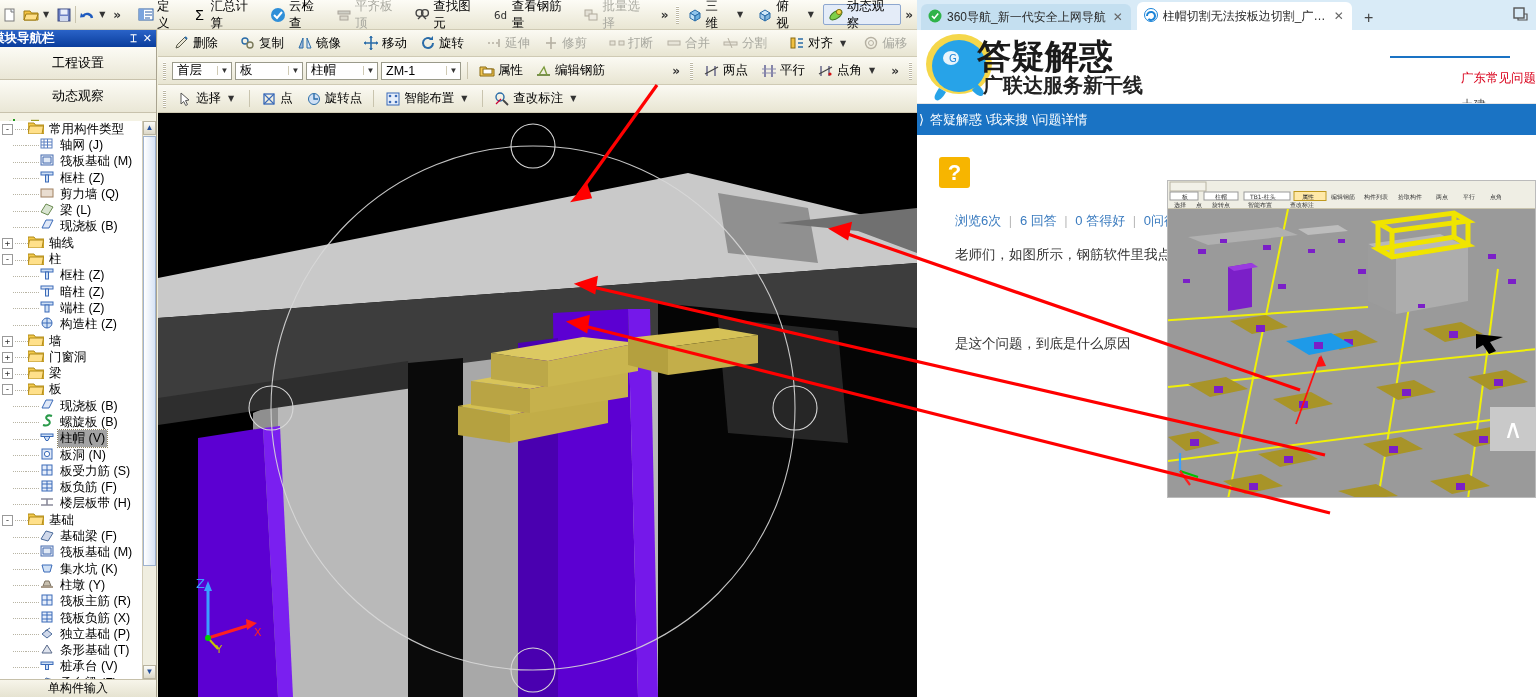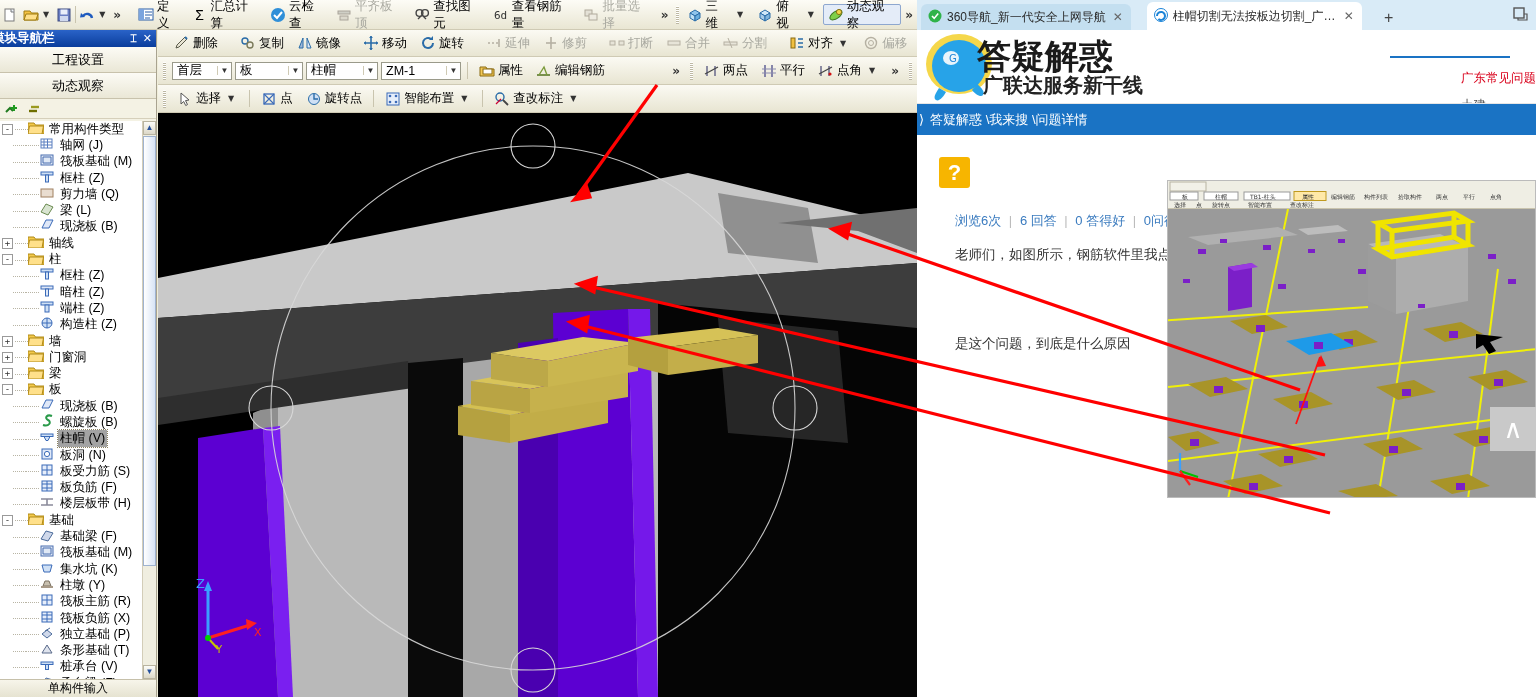--- a/index.html
+++ b/index.html
@@ -37,21 +37,21 @@
            background:linear-gradient(#fdfcf6,#e9e6d3); border-bottom:1px solid #cfcab4;}
 
   
   #navpanel{ position:absolute; left:0; top:30px; width:157px; height:667px;
              background:#f4f2e4; border-right:1px solid #a9a390; }
   #navtitle{ height:17px; background:linear-gradient(#2a63c8,#0a3d9c); color:#fff;
              font-weight:bold; font-size:12.5px; display:flex; align-items:center;
              padding-left:2px; }
   #navtitle .tools{ margin-left:auto; display:flex; gap:6px; padding-right:4px;
                     color:#fff; font-size:11px; }
-  .navbtn{ height:26px; display:flex; align-items:center; justify-content:center;
+  .navbtn{ height:33px; display:flex; align-items:center; justify-content:center;
            background:linear-gradient(#fcfbf5,#eae7d6); border-bottom:1px solid #c8c2ac;
            font-size:13px; cursor:default; }
   #treetools{ height:20px; display:flex; align-items:center; gap:6px; padding-left:4px;
               background:#f4f2e4; border-bottom:1px solid #d6d0bb;}
   #tree{ position:absolute; top:91px; left:0; width:156px; bottom:18px;
          background:#fff; overflow:hidden; }
   .tnode{ display:flex; align-items:center; height:16.3px; font-size:12.5px;
           white-space:nowrap; cursor:default; padding-left:2px;}
   .tnode.sel{ }
   .tnode.sel .lbl{ background:#a3a3a3; outline:1px dotted #8a8060; }
@@ -72,21 +72,21 @@
   #viewport{ position:absolute; left:158px; top:113px; right:0; bottom:0;
              background:#000; overflow:hidden; }
 
   
   #browser{ position:absolute; left:917px; top:0; width:619px; height:697px;
             background:#fff; overflow:hidden; }
   #tabstrip{ height:30px; background:#d9ebf7; display:flex; align-items:flex-end;
              padding-left:4px; position:relative; }
   .tab{ height:26px; display:flex; align-items:center; gap:5px; padding:0 8px 0 7px;
         border-radius:6px 6px 0 0; font-size:12px; max-width:215px; cursor:default;
-        background:#c4dff0; color:#2a2a2a; margin-right:16px; white-space:nowrap;
+        background:#c4dff0; color:#2a2a2a; margin-right:6px; white-space:nowrap;
         overflow:hidden; }
   .tab.active{ background:#fff; height:28px; }
   .tab .ttl{ overflow:hidden; text-overflow:ellipsis; white-space:nowrap; }
   .tab .x{ margin-left:2px; color:#666; font-size:12px; }
   .newtab{ width:22px; height:24px; display:flex; align-items:center;
            justify-content:center; font-size:16px; color:#444; cursor:default; }
   #bhead{ position:relative; height:74px; background:#fff;
           border-bottom:1px solid #e6e6e6; overflow:hidden; }
   #logo{ position:absolute; left:-2px; top:0; width:300px; height:74px; }
   #topnav{ position:absolute; right:0; top:40px; display:flex; gap:10px;

